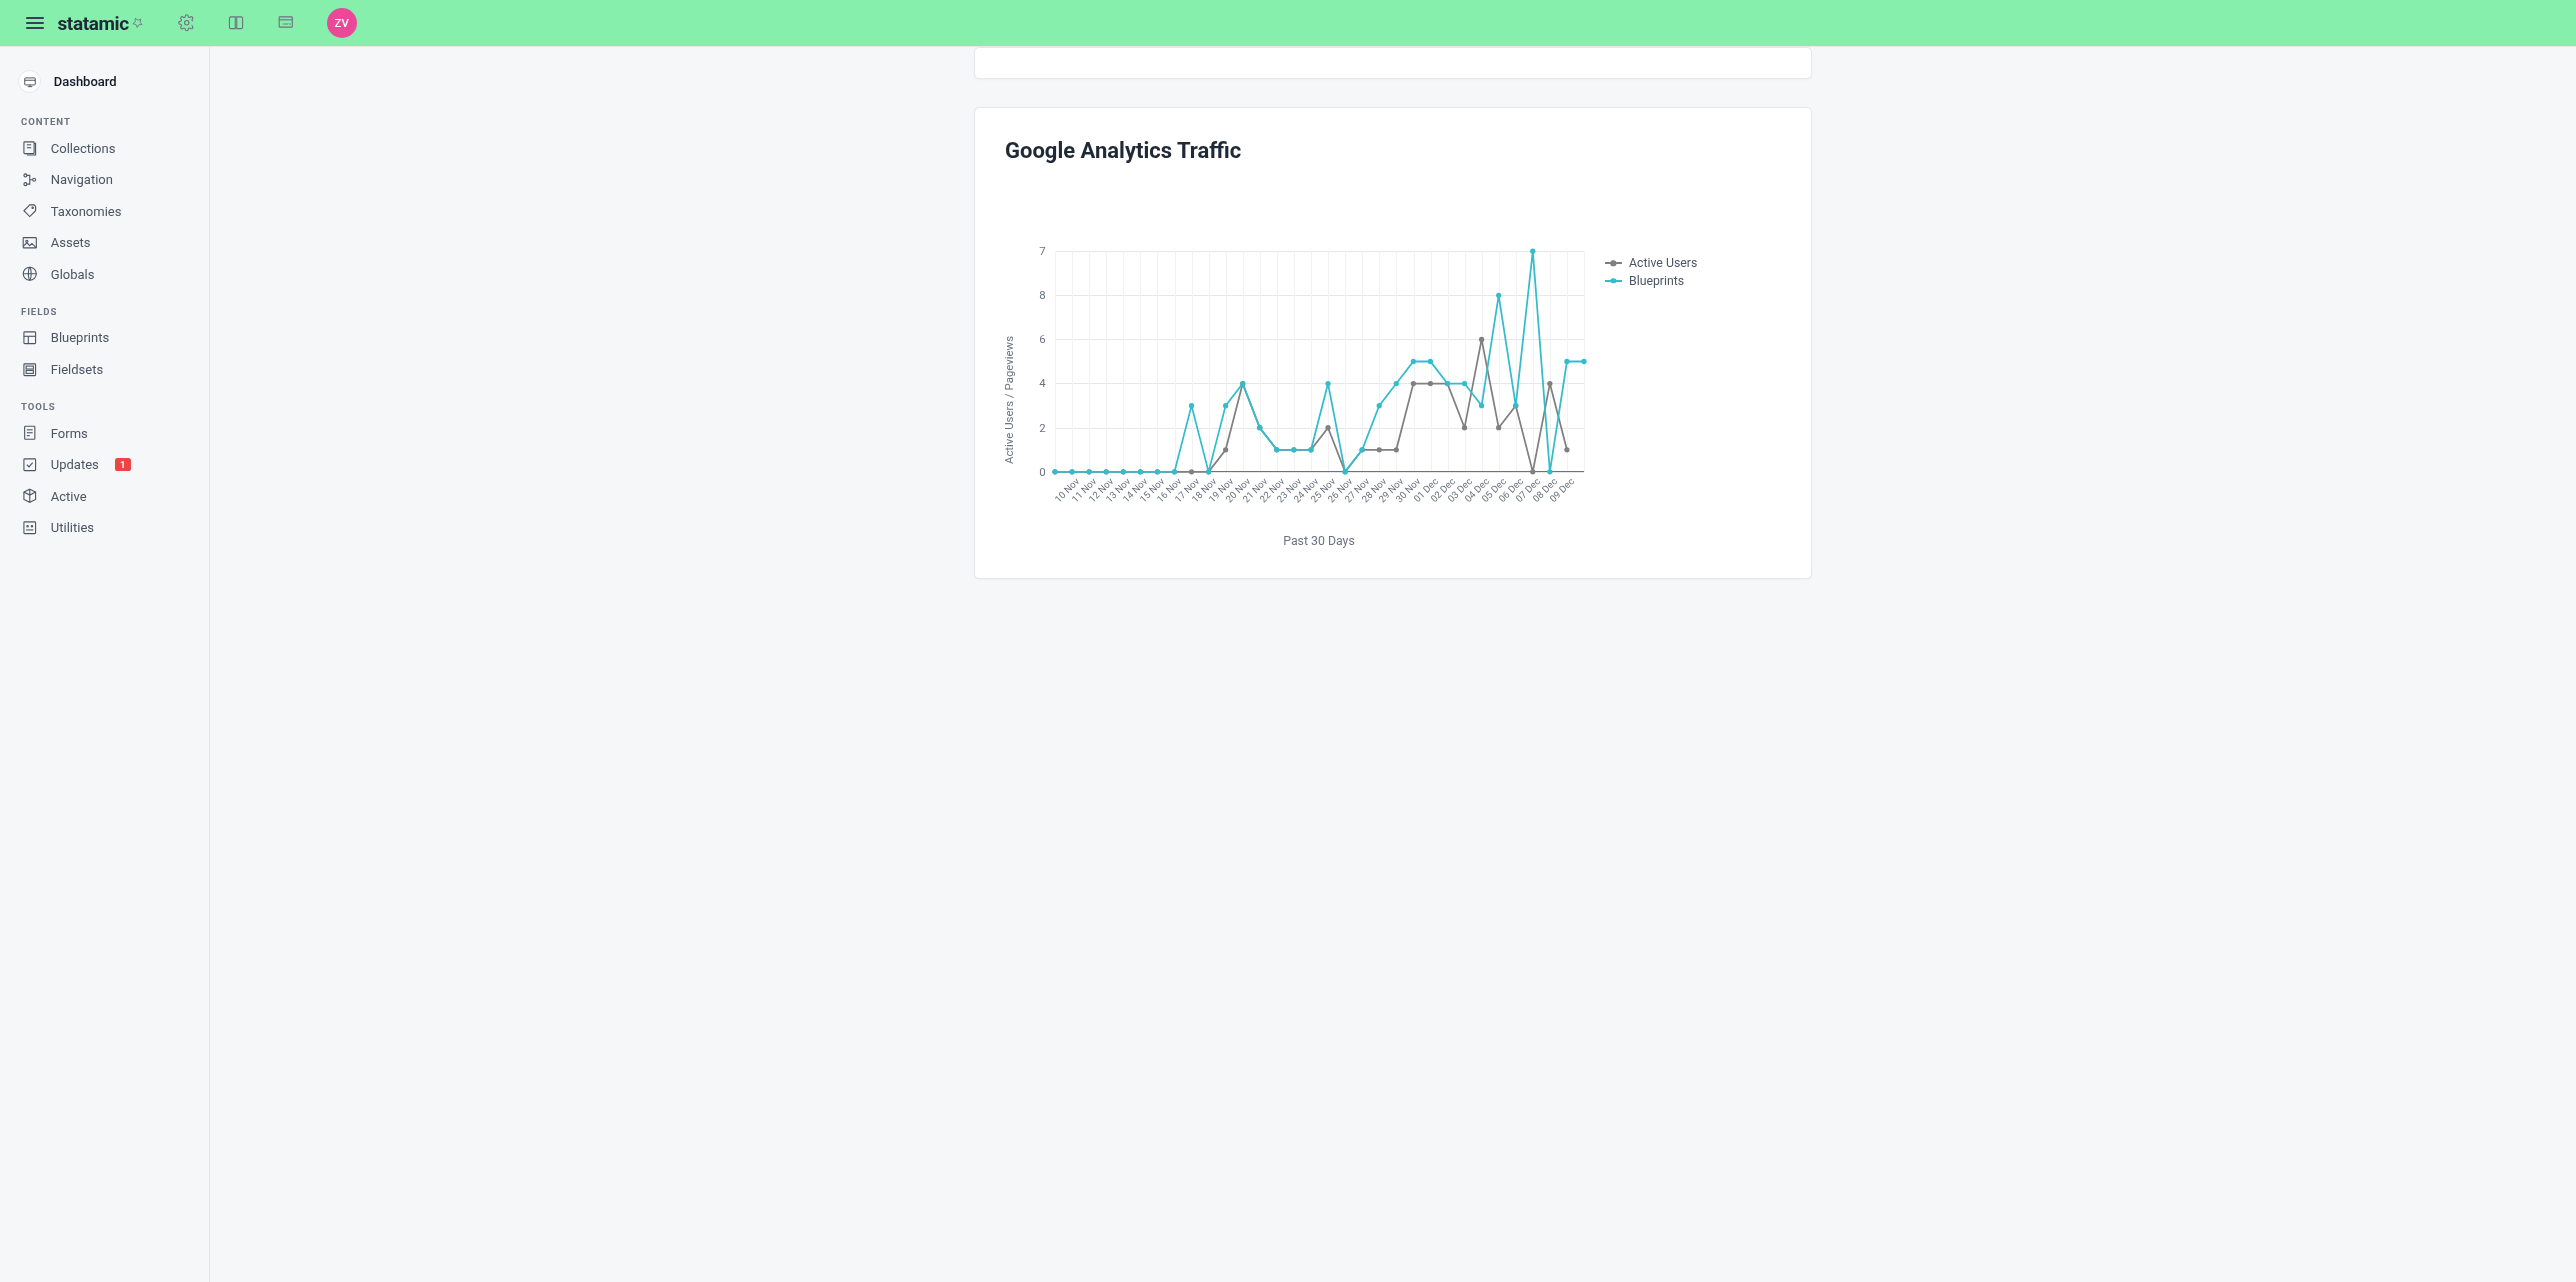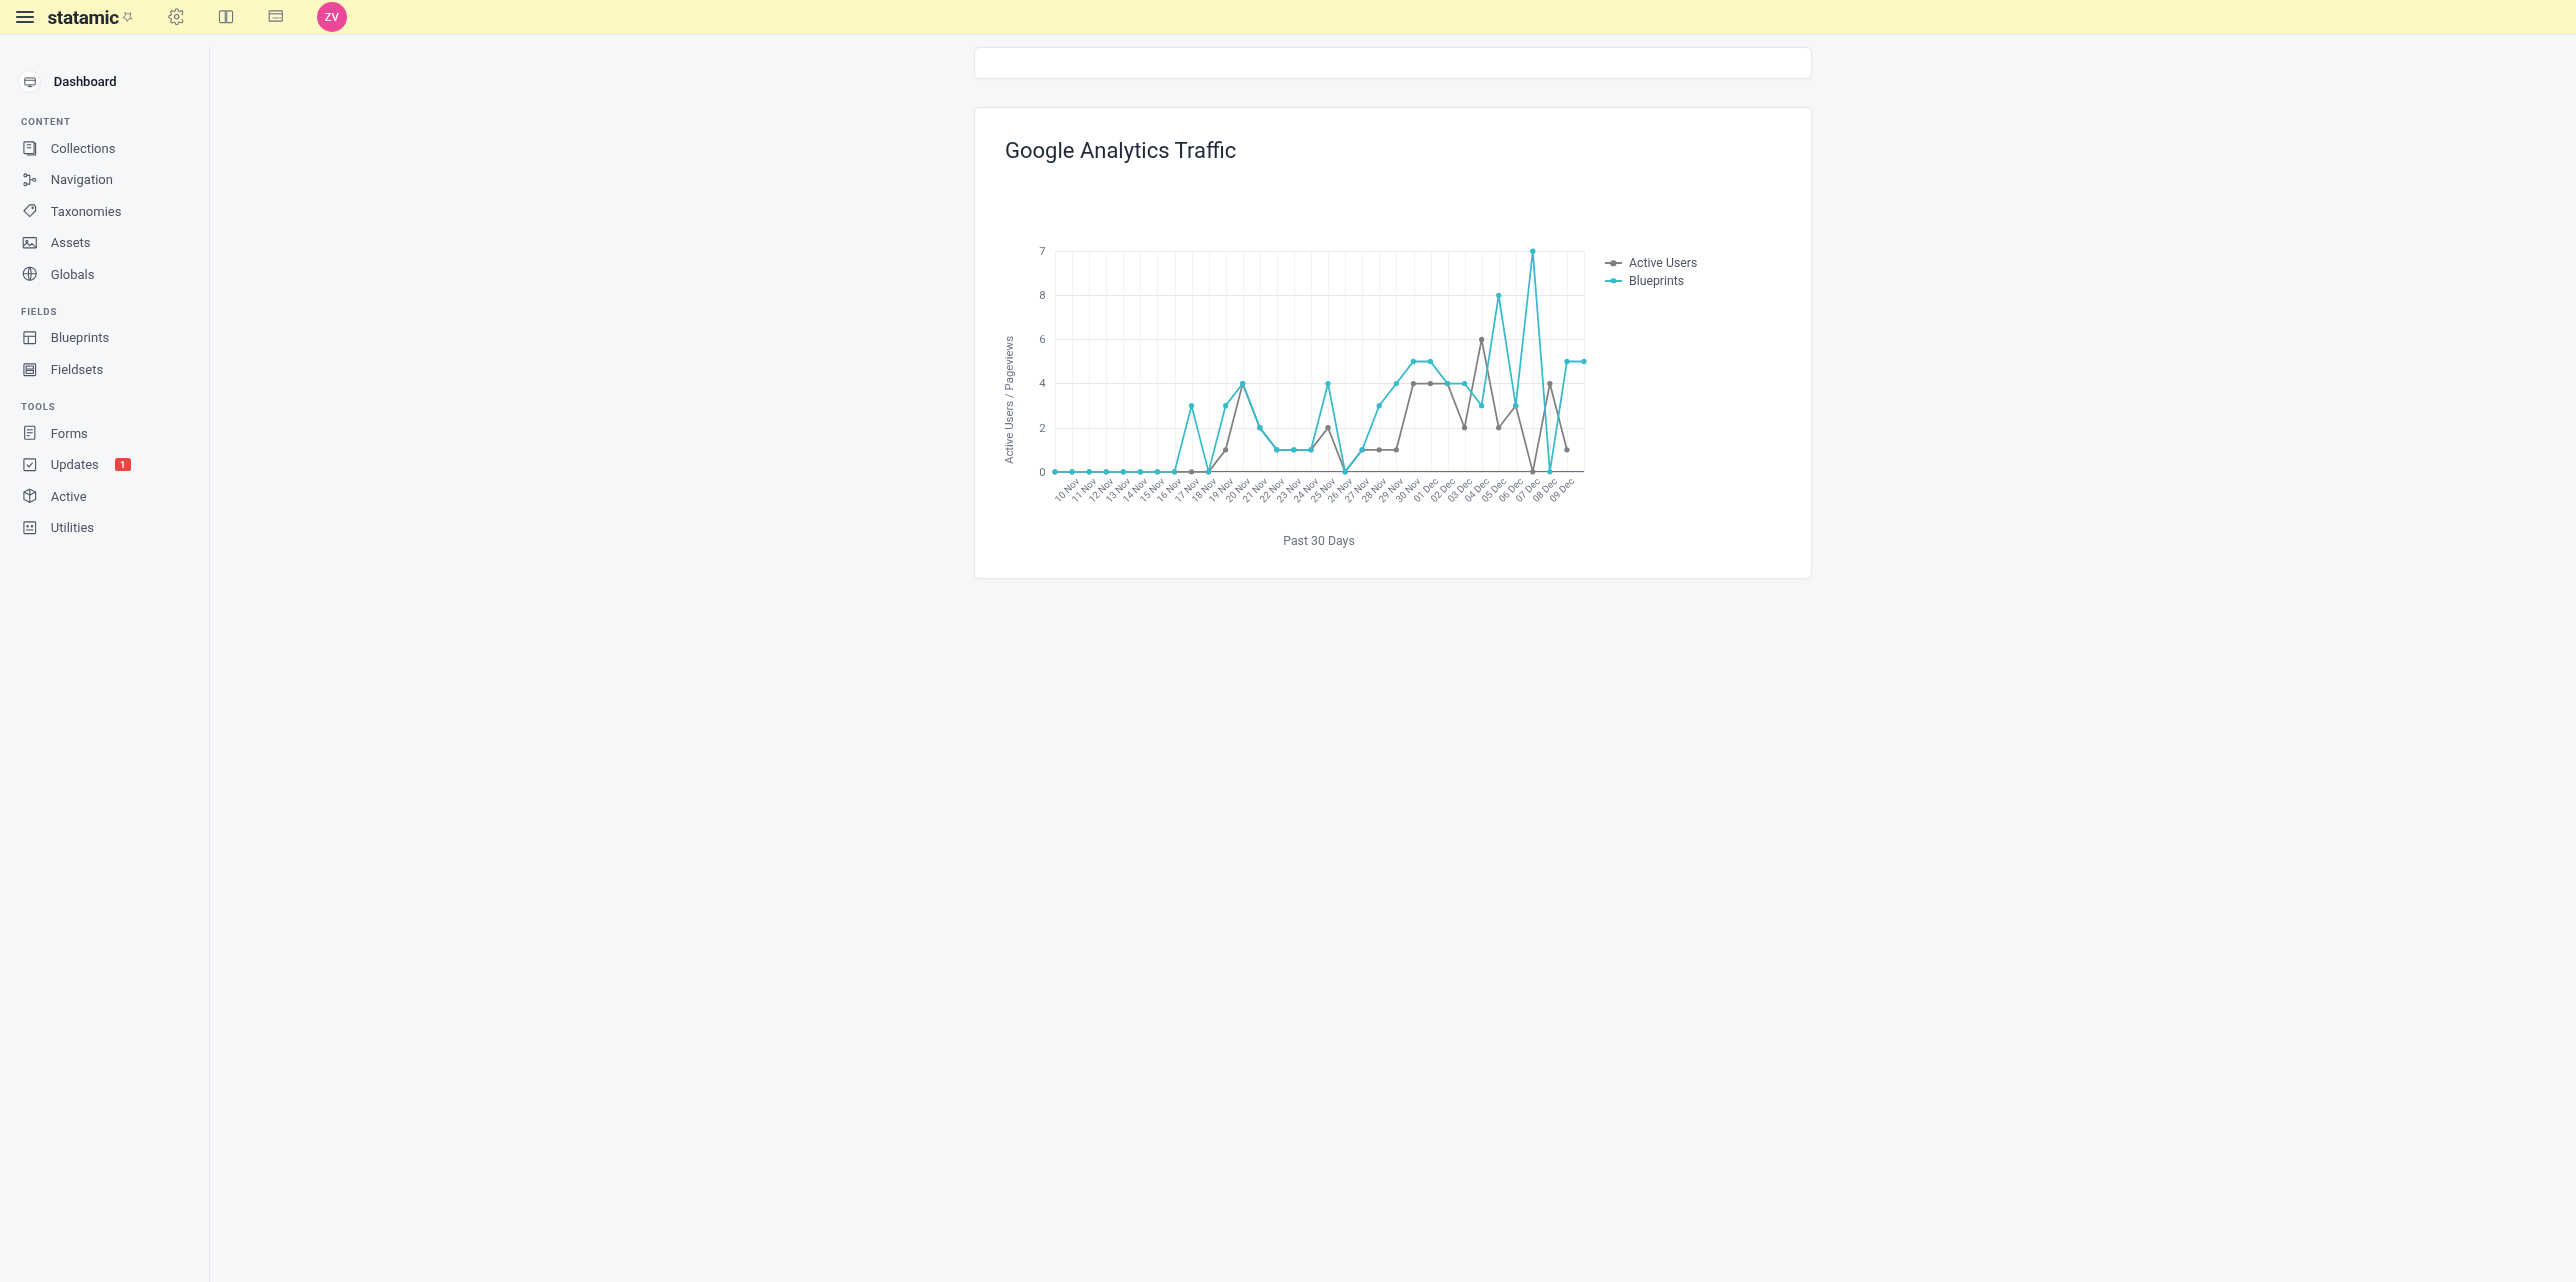--- a/index.html
+++ b/index.html
@@ -7,26 +7,26 @@
       font-family: -apple-system, BlinkMacSystemFont, "Segoe UI", Roboto, Helvetica, Arial, sans-serif;
       background: #f5f7f9;
       color: #1f2937;
       font-size: 12.3px;
     }
 
     
     .topbar {
       position: fixed;
       top: 0; left: 0; right: 0;
-      height: 35px;
-      background: #fef9c3;
+      height: 47px;
+      background: #86efac;
       border-bottom: 0.9px solid #e5e7eb;
       display: flex;
       align-items: center;
-      padding: 0 16px;
+      padding: 0 26px;
       z-index: 100;
     }
     .hamburger { width: 17.5px; height: 12.3px; display: flex; flex-direction: column; justify-content: space-between; cursor: pointer; margin-right: 14px; }
     .hamburger span { height: 1.8px; background: #374151; border-radius: 0.9px; }
     .logo {
       font-size: 19px; font-weight: 700; letter-spacing: -0.4px; color: #1f2937;
     }
     .search-wrap { flex: 1; display: flex; justify-content: center; }
     .search {
       width: 478px; height: 32px;
@@ -109,21 +109,21 @@
     }
     .card {
       background: #fff;
       border: 0.9px solid #e5e7eb;
       border-radius: 5.3px;
       width: 838px;
       margin: 28px auto 0;
       padding: 30px;
       box-shadow: 0 0.9px 2.6px rgba(0,0,0,0.03);
     }
-    .card h2 { font-size: 22px; font-weight: 400; color: #1f2937; margin-bottom: 88px; }
+    .card h2 { font-size: 22px; font-weight: 700; color: #1f2937; margin-bottom: 88px; }
 
     
     .chart-wrap { display: flex; align-items: flex-start; gap: 21px; padding-left: 17.5px;}
     .chart-area { position: relative; }
     .y-axis-label {
       position: absolute;
       left: -14px; top: 50%;
       transform: translate(-50%, -50%) rotate(-90deg);
       transform-origin: center;
       font-size: 11.4px; color: #6b7280; white-space: nowrap;

